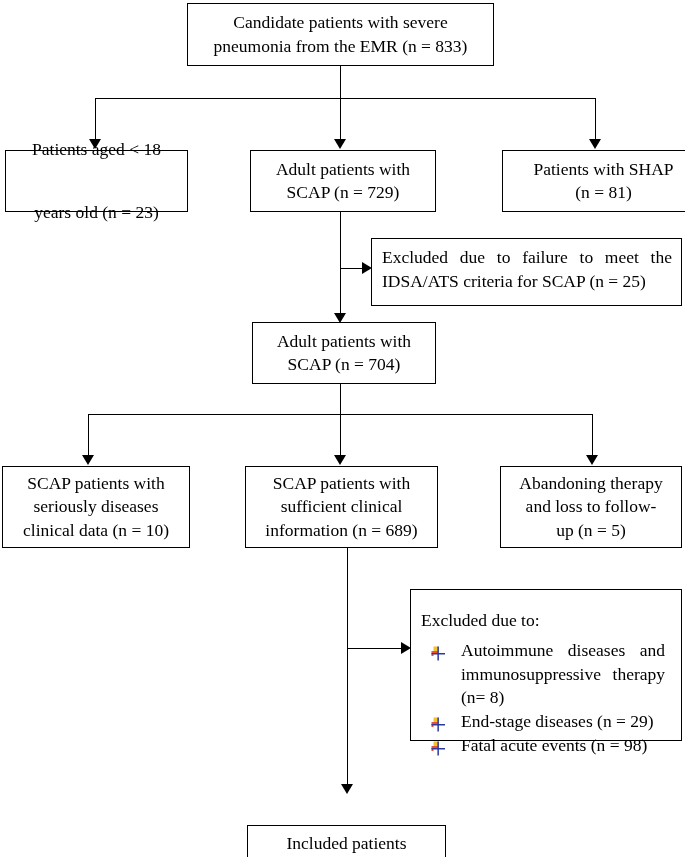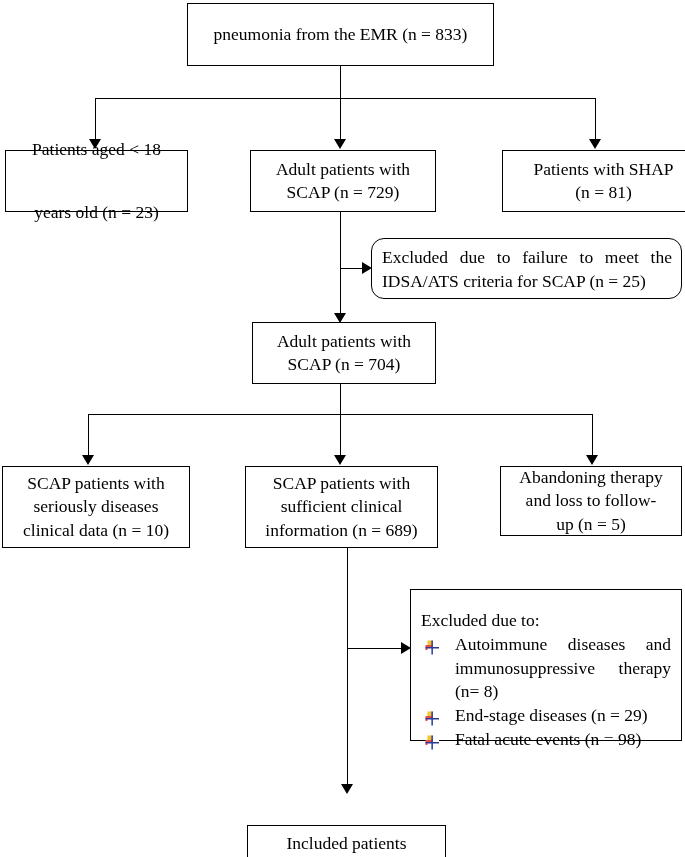--- a/index.html
+++ b/index.html
@@ -72,21 +72,21 @@
 
   
   .excl-title {
     font-size: 17.5px;
     line-height: 1.3;
     margin: 12px 0 1px 0;
     text-align: left;
   }
   .excl-list {
     list-style: none;
-    margin: 1px;
+    margin: 7px;
     padding: 0;
   }
   .excl-item {
     position: relative;
     padding-left: 33px;
     margin: 0 0 0 0;
     font-size: 17.5px;
     line-height: 1.36;
     text-align: justify;
     text-align-last: left;
@@ -99,20 +99,21 @@
     width: 15px;
     height: 15px;
   }
 </style>
 </head>
 <body>
 
 <div id="canvas">
 
   <div class="box" style="left:187px; top:3px; width:307px; height:63px;">
+    <span class="ln">Candidate patients with severe</span>
     <span class="ln">pneumonia from the EMR (n = 833)</span>
   </div>
 
   <div class="vline" style="left:340px; top:66px; height:33px;"></div>
 
   <div class="hline" style="left:95px; top:98px; width:501px;"></div>
 
   <div class="vline" style="left:95px; top:98px; height:42px;"></div>
   <div class="arrow-down" style="left:89px; top:139px;"></div>
 
@@ -136,21 +137,21 @@
     <span class="ln">Patients with SHAP</span>
     <span class="ln">(n = 81)</span>
   </div>
 
   <div class="vline" style="left:340px; top:212px; height:109px;"></div>
   <div class="arrow-down" style="left:334px; top:313px;"></div>
 
   <div class="hline" style="left:341px; top:268px; width:23px;"></div>
   <div class="arrow-right" style="left:362px; top:262px;"></div>
 
-  <div class="box-just" style="left:371px; top:238px; width:311px; height:61px;border-radius:13px;">
+  <div class="box-just" style="left:371px; top:238px; width:311px; height:68px;">
     <span>Excluded due to failure to meet the IDSA/ATS criteria for SCAP (n = 25)</span>
   </div>
 
   <div class="box" style="left:252px; top:322px; width:184px; height:62px;">
     <span class="ln">Adult patients with</span>
     <span class="ln">SCAP (n = 704)</span>
   </div>
 
   <div class="vline" style="left:340px; top:384px; height:31px;"></div>
   <div class="hline" style="left:88px; top:414px; width:504px;"></div>
@@ -166,21 +167,21 @@
     <span class="ln">seriously diseases</span>
     <span class="ln">clinical data (n = 10)</span>
   </div>
 
   <div class="box" style="left:245px; top:466px; width:193px; height:82px;">
     <span class="ln">SCAP patients with</span>
     <span class="ln">sufficient clinical</span>
     <span class="ln">information (n = 689)</span>
   </div>
 
-  <div class="box" style="left:500px; top:466px; width:182px; height:70px;">
+  <div class="box" style="left:500px; top:466px; width:182px; height:82px;">
     <span class="ln">Abandoning therapy</span>
     <span class="ln">and loss to follow-</span>
     <span class="ln">up (n = 5)</span>
   </div>
 
   <div class="vline" style="left:347px; top:548px; height:244px;"></div>
   <div class="arrow-down" style="left:341px; top:784px;"></div>
 
   <div class="hline" style="left:348px; top:648px; width:55px;"></div>
   <div class="arrow-right" style="left:401px; top:642px;"></div>

